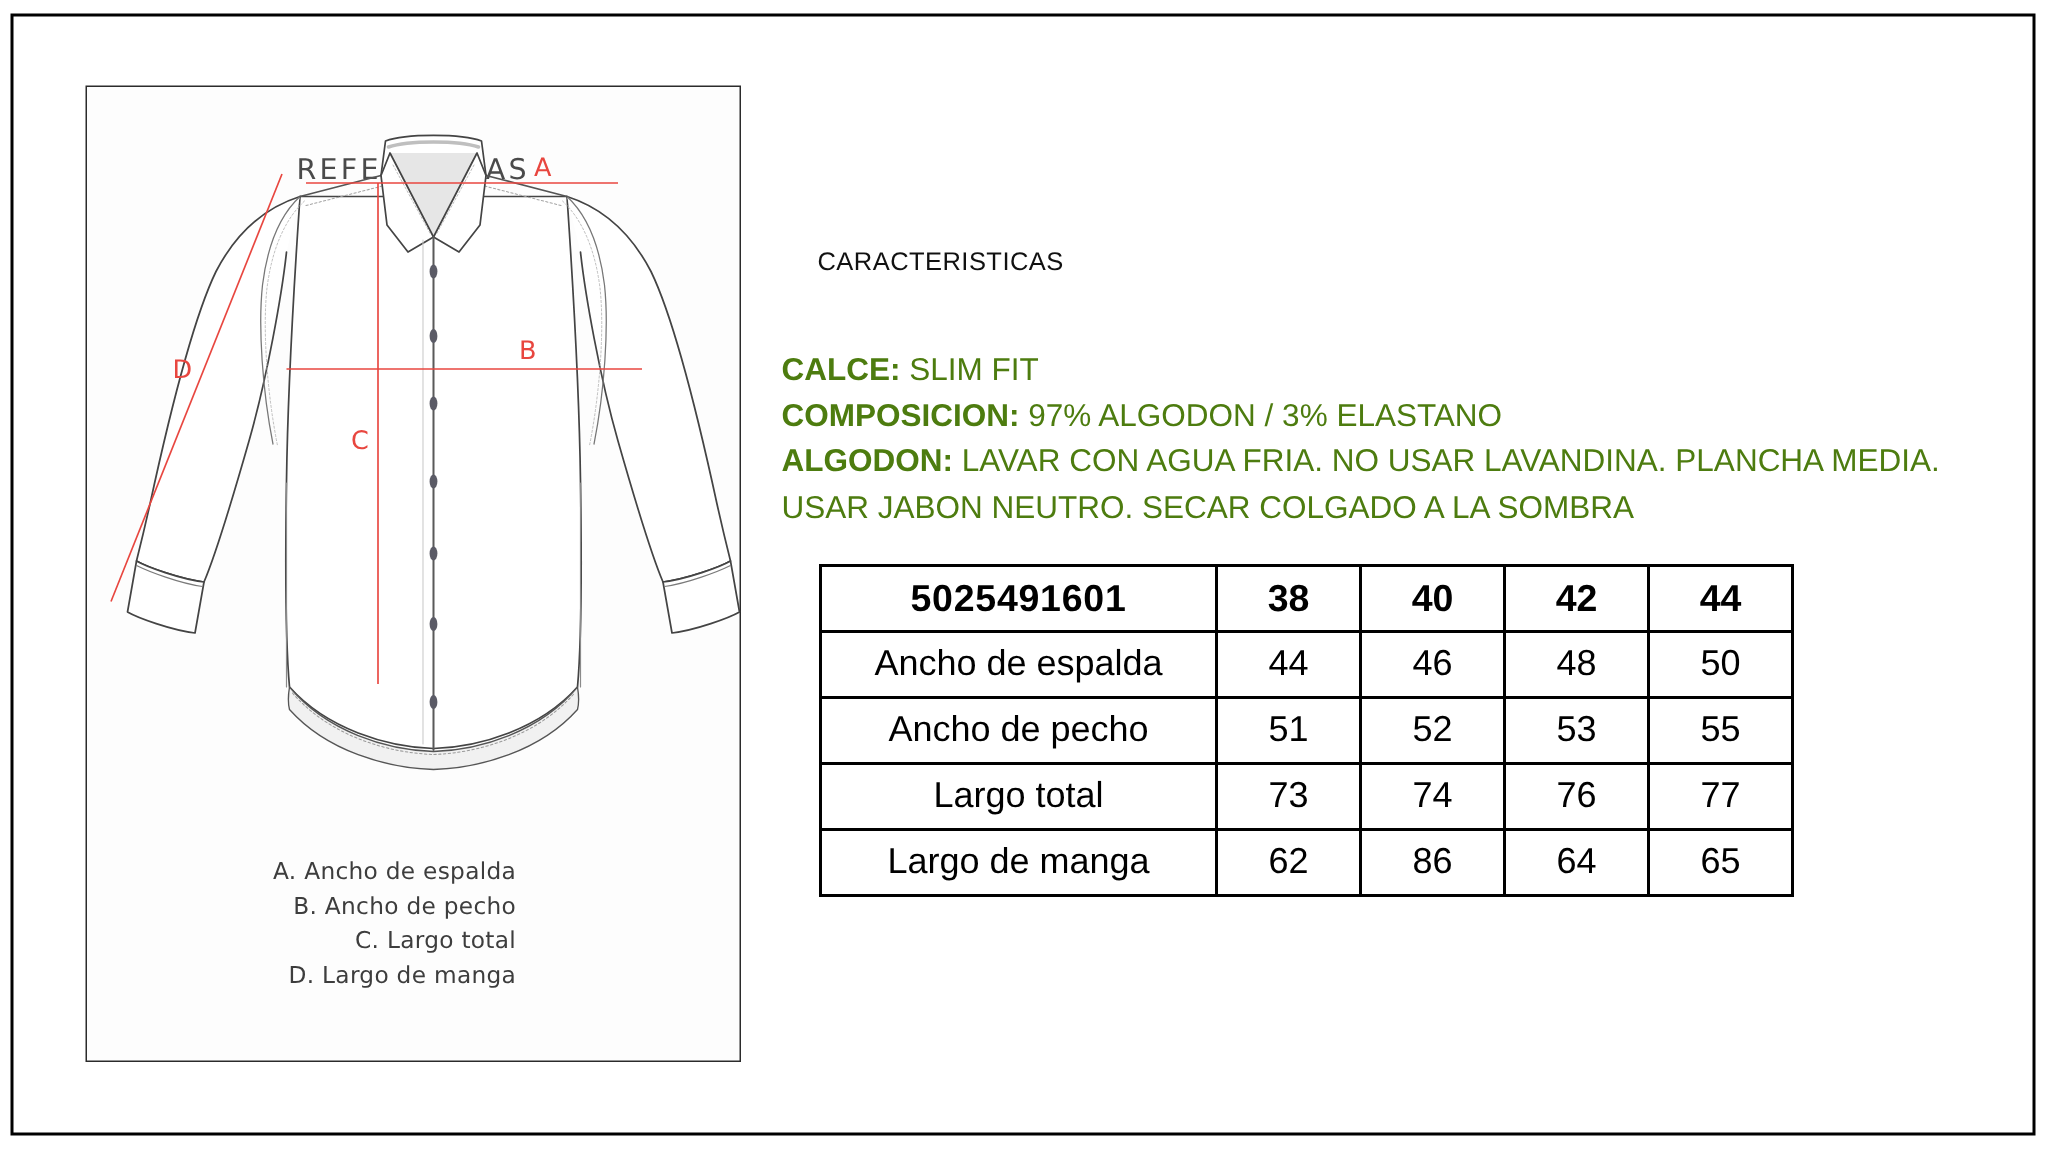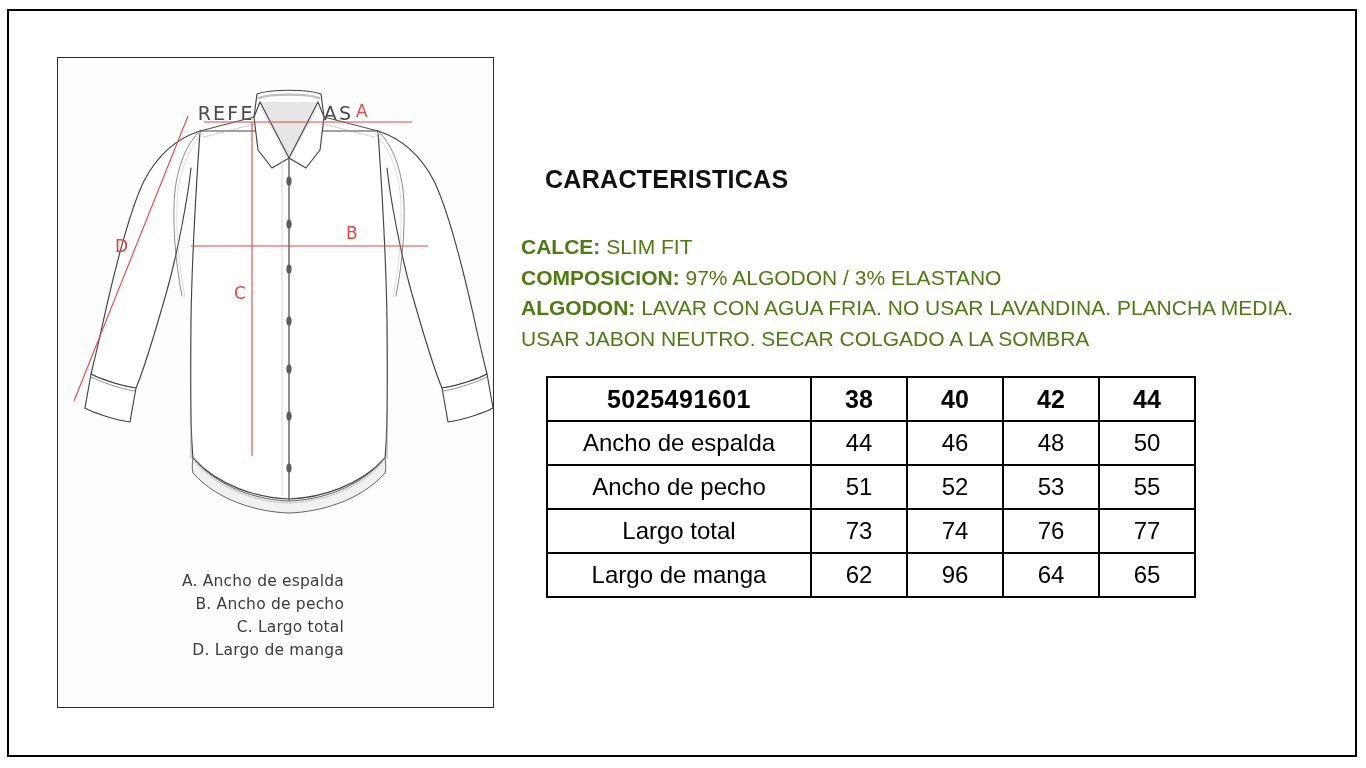--- a/index.html
+++ b/index.html
@@ -76,22 +76,22 @@
     top: 28px;
     width: 437px;
     height: 470px;
   }
 
   
   .char-heading {
     position: absolute;
     left: 545px;
     top: 165px;
-    font-size: 25px;
-    font-weight: bold;
+    font-size: 17px;
+    font-weight: normal;
     color: #111111;
     letter-spacing: 0.3px;
   }
 
   .char-block {
     position: absolute;
     left: 521px;
     top: 232px;
     width: 810px;
     font-size: 21px;
@@ -292,20 +292,20 @@
       <tr>
         <td class="col-label">Largo total</td>
         <td class="col-size">73</td>
         <td class="col-size">74</td>
         <td class="col-size">76</td>
         <td class="col-size">77</td>
       </tr>
       <tr>
         <td class="col-label">Largo de manga</td>
         <td class="col-size">62</td>
-        <td class="col-size">96</td>
+        <td class="col-size">86</td>
         <td class="col-size">64</td>
         <td class="col-size">65</td>
       </tr>
     </tbody>
   </table>
 
 </div>
 
 </body></html>

